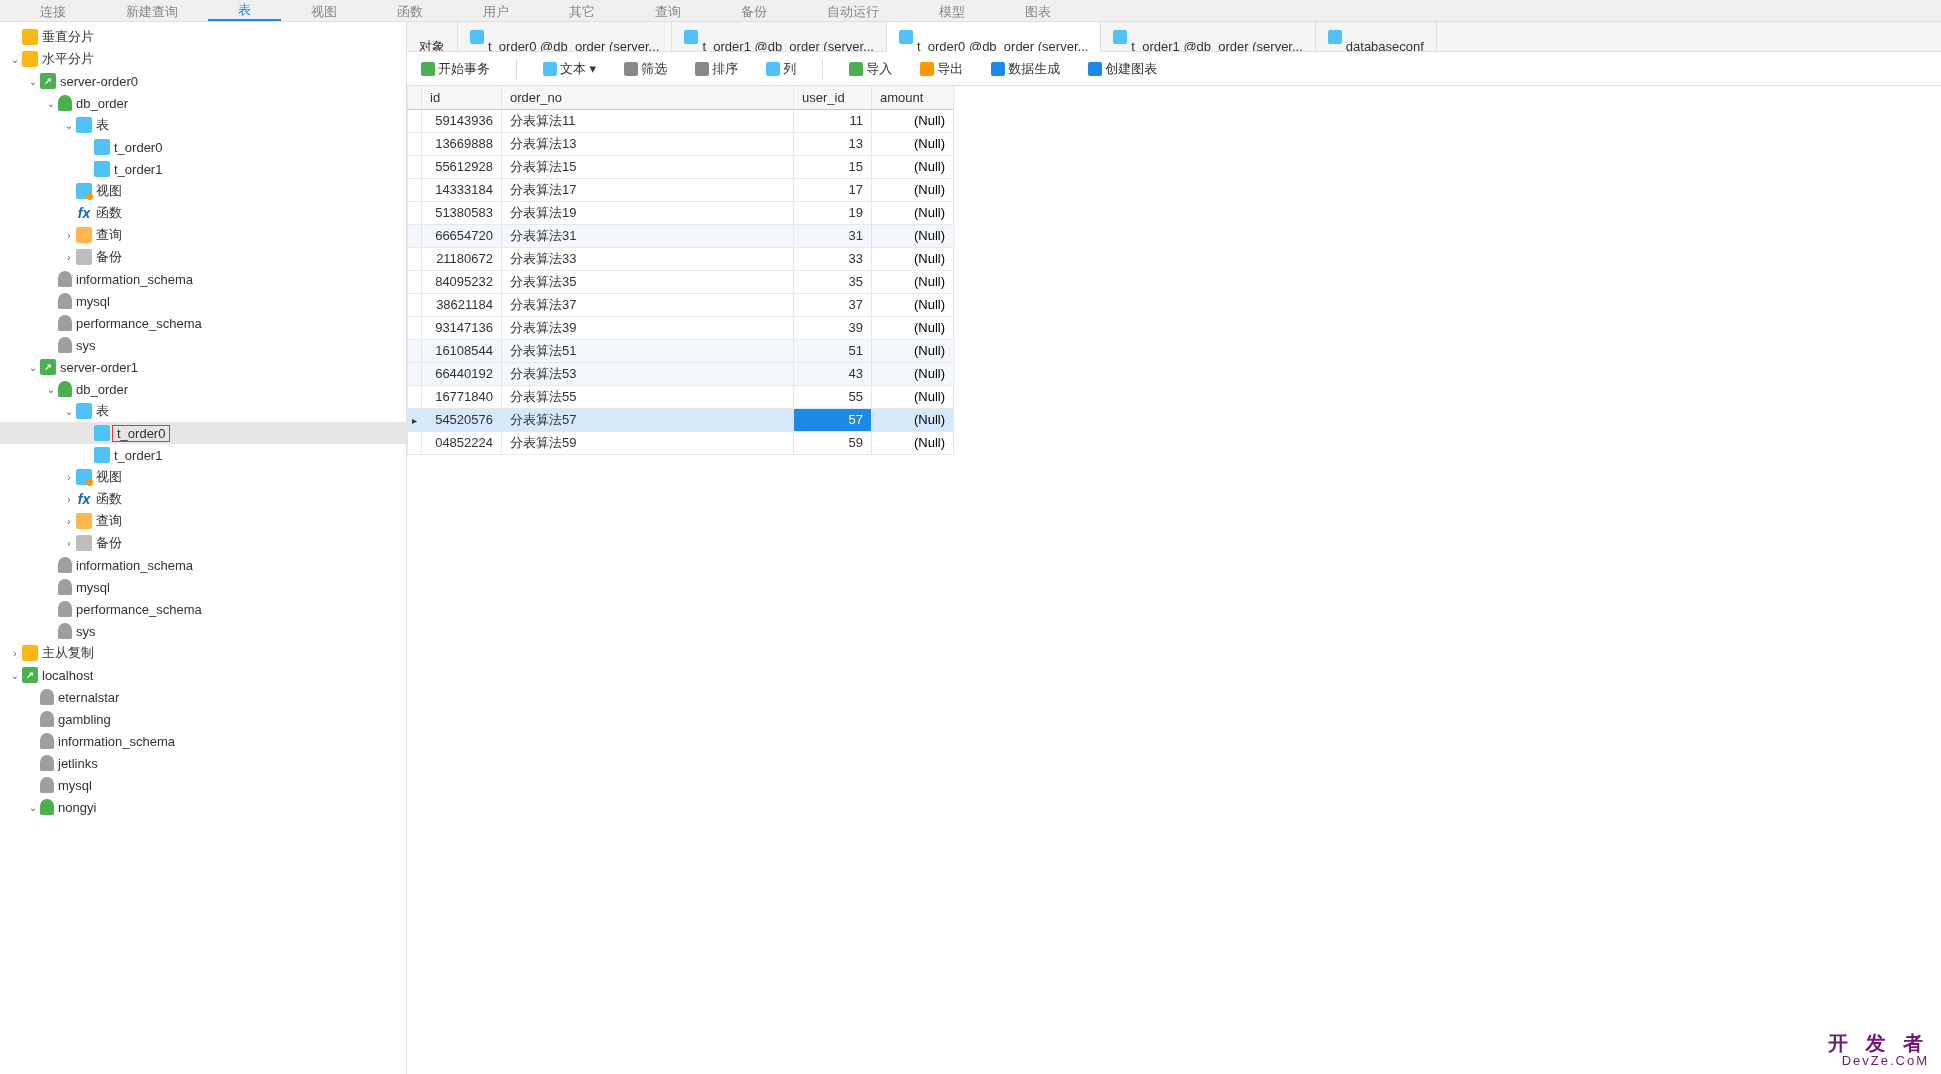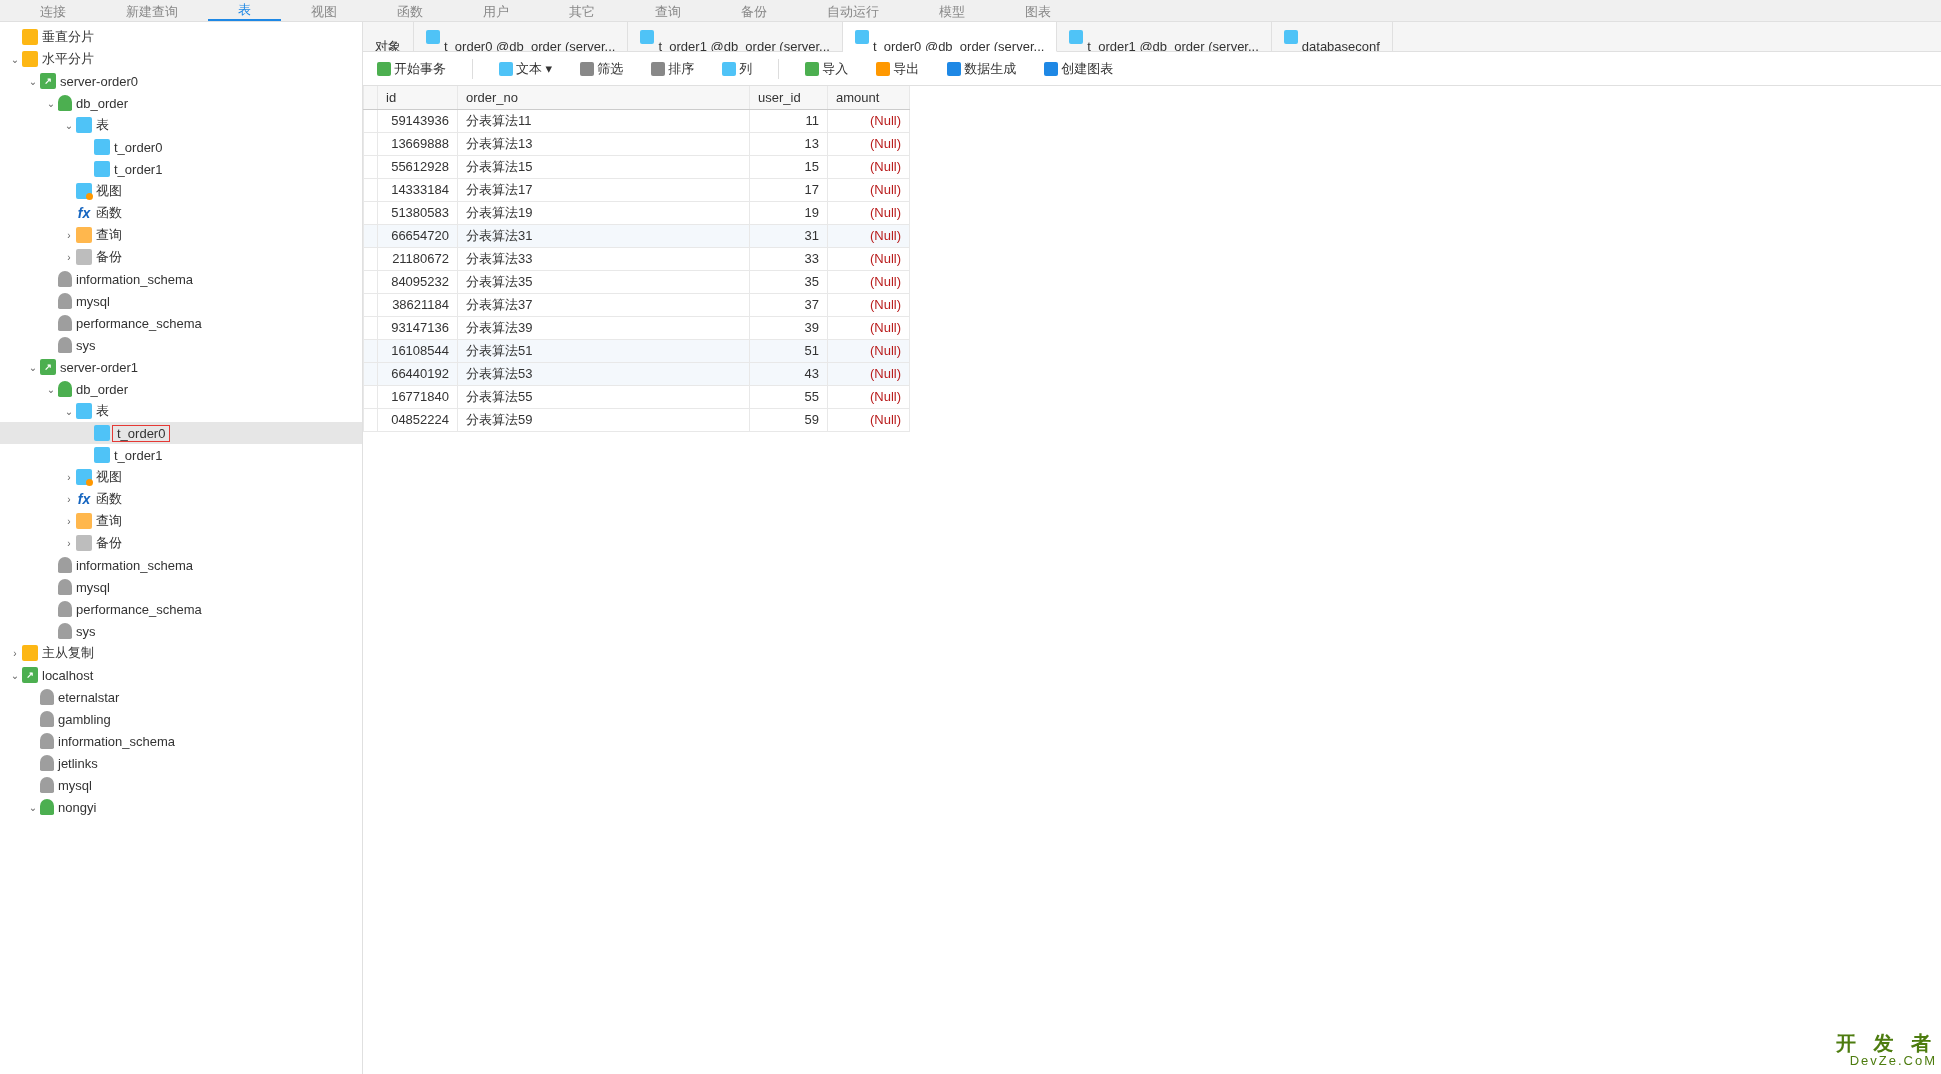--- a/index.html
+++ b/index.html
@@ -2,21 +2,21 @@
 <html><head>
 <meta charset="utf-8">
 <style>
 * { margin:0; padding:0; box-sizing:border-box; font-family:"Microsoft YaHei","Segoe UI",sans-serif; font-size:13px; }
 body { background:#fafafa; color:#333; overflow:hidden; }
 .app { display:flex; flex-direction:column; height:1074px; width:1941px; }
 .topmenu { display:flex; height:22px; background:#f0f0f0; border-bottom:1px solid #e0e0e0; align-items:flex-end; padding-left:10px; }
 .topmenu span { padding:0 30px; color:#888; font-size:13px; cursor:default; }
 .topmenu span.active { color:#1e88e5; border-bottom:2px solid #1e88e5; }
 .body { display:flex; flex:1; overflow:hidden; }
-.sidebar { width:363px; background:#fff; border-right:1px solid #e0e0e0; overflow:auto; padding-top:4px; }
+.sidebar { width:407px; background:#fff; border-right:1px solid #e0e0e0; overflow:auto; padding-top:4px; }
 .tree-row { display:flex; align-items:center; height:22px; white-space:nowrap; cursor:default; }
 .tree-row.selected { background:#e6e6e6; }
 .tree-row .hl { border:1px solid #e53935; padding:0 4px; margin-left:-2px; }
 .indent { display:inline-block; }
 .caret { width:14px; text-align:center; color:#666; font-size:10px; }
 .caret.blank { visibility:hidden; }
 .ico { width:16px; height:16px; margin-right:4px; display:inline-flex; align-items:center; justify-content:center; font-size:14px; }
 .ico-folder { background:#fdb714; border-radius:2px; }
 .ico-folder::after { content:""; }
 .ico-conn { background:#4caf50; border-radius:2px; position:relative; }
@@ -38,27 +38,27 @@
 .tab .lbl { overflow:hidden; text-overflow:ellipsis; white-space:nowrap;margin-top:20px; }
 .toolbar { display:flex; height:34px; align-items:center; border-bottom:1px solid #e0e0e0; padding:0 8px; gap:16px; }
 .tbtn { display:flex; align-items:center; gap:3px; padding:3px 6px; cursor:pointer; border-radius:3px; }
 .tbtn .tico { width:14px; height:14px; display:inline-block; }
 .tsep { width:1px; height:20px; background:#ddd; margin:0 4px; }
 .grid { flex:1; overflow:auto; }
 table { border-collapse:collapse; }
 th,td { border:1px solid #e8e8e8; border-top:none; height:23px; padding:0 8px; text-align:left; font-weight:normal; }
 th { background:#f7f7f7; border-bottom:1px solid #ccc; }
 td.num { text-align:right; font-variant-numeric:tabular-nums; }
-td.null { text-align:right; color:#b91c1c; }
+td.null { text-align:right; color:#000000; }
 tr.zebra td { background:#f4f8fc; }
 tr.selrow td { background:#d6e9fb; }
 tr.selrow td.selcell { background:#1e88e5; color:#fff; }
 .rowmark { width:14px; border-right:none; text-align:center; padding:0; }
 .rowmark.cur::before { content:"▸"; color:#333; font-size:10px; }
-.watermark { position:fixed; right:4px; bottom:6px; text-align:right; color:#4d7c0f; font-family:Consolas,monospace; font-size:16px; line-height:1.1; letter-spacing:2px; pointer-events:none; }
+.watermark { position:fixed; right:12px; bottom:6px; text-align:right; color:#701a75; font-family:Consolas,monospace; font-size:16px; line-height:1.1; letter-spacing:2px; pointer-events:none; }
 .watermark .big { font-size:20px; font-weight:bold; letter-spacing:6px; }
 .col-id { width:80px; }
 .col-orderno { width:292px; }
 .col-userid { width:78px; }
 .col-amount { width:82px; }
 </style>
 </head>
 <body>
 <div class="app">
   <div class="topmenu">
@@ -456,20 +456,27 @@
                 <td class="num col-userid">43</td>
                 <td class="null col-amount">(Null)</td>
               </tr>
               <tr>
                 <td class="rowmark"></td>
                 <td class="num col-id">16771840</td>
                 <td class="col-orderno">分表算法55</td>
                 <td class="num col-userid">55</td>
                 <td class="null col-amount">(Null)</td>
               </tr>
+              <tr class="selrow">
+                <td class="rowmark cur"></td>
+                <td class="num col-id">54520576</td>
+                <td class="col-orderno">分表算法57</td>
+                <td class="num col-userid selcell">57</td>
+                <td class="null col-amount">(Null)</td>
+              </tr>
               <tr>
                 <td class="rowmark"></td>
                 <td class="num col-id">04852224</td>
                 <td class="col-orderno">分表算法59</td>
                 <td class="num col-userid">59</td>
                 <td class="null col-amount">(Null)</td>
               </tr>
             </tbody>
       </table>
         </div>

